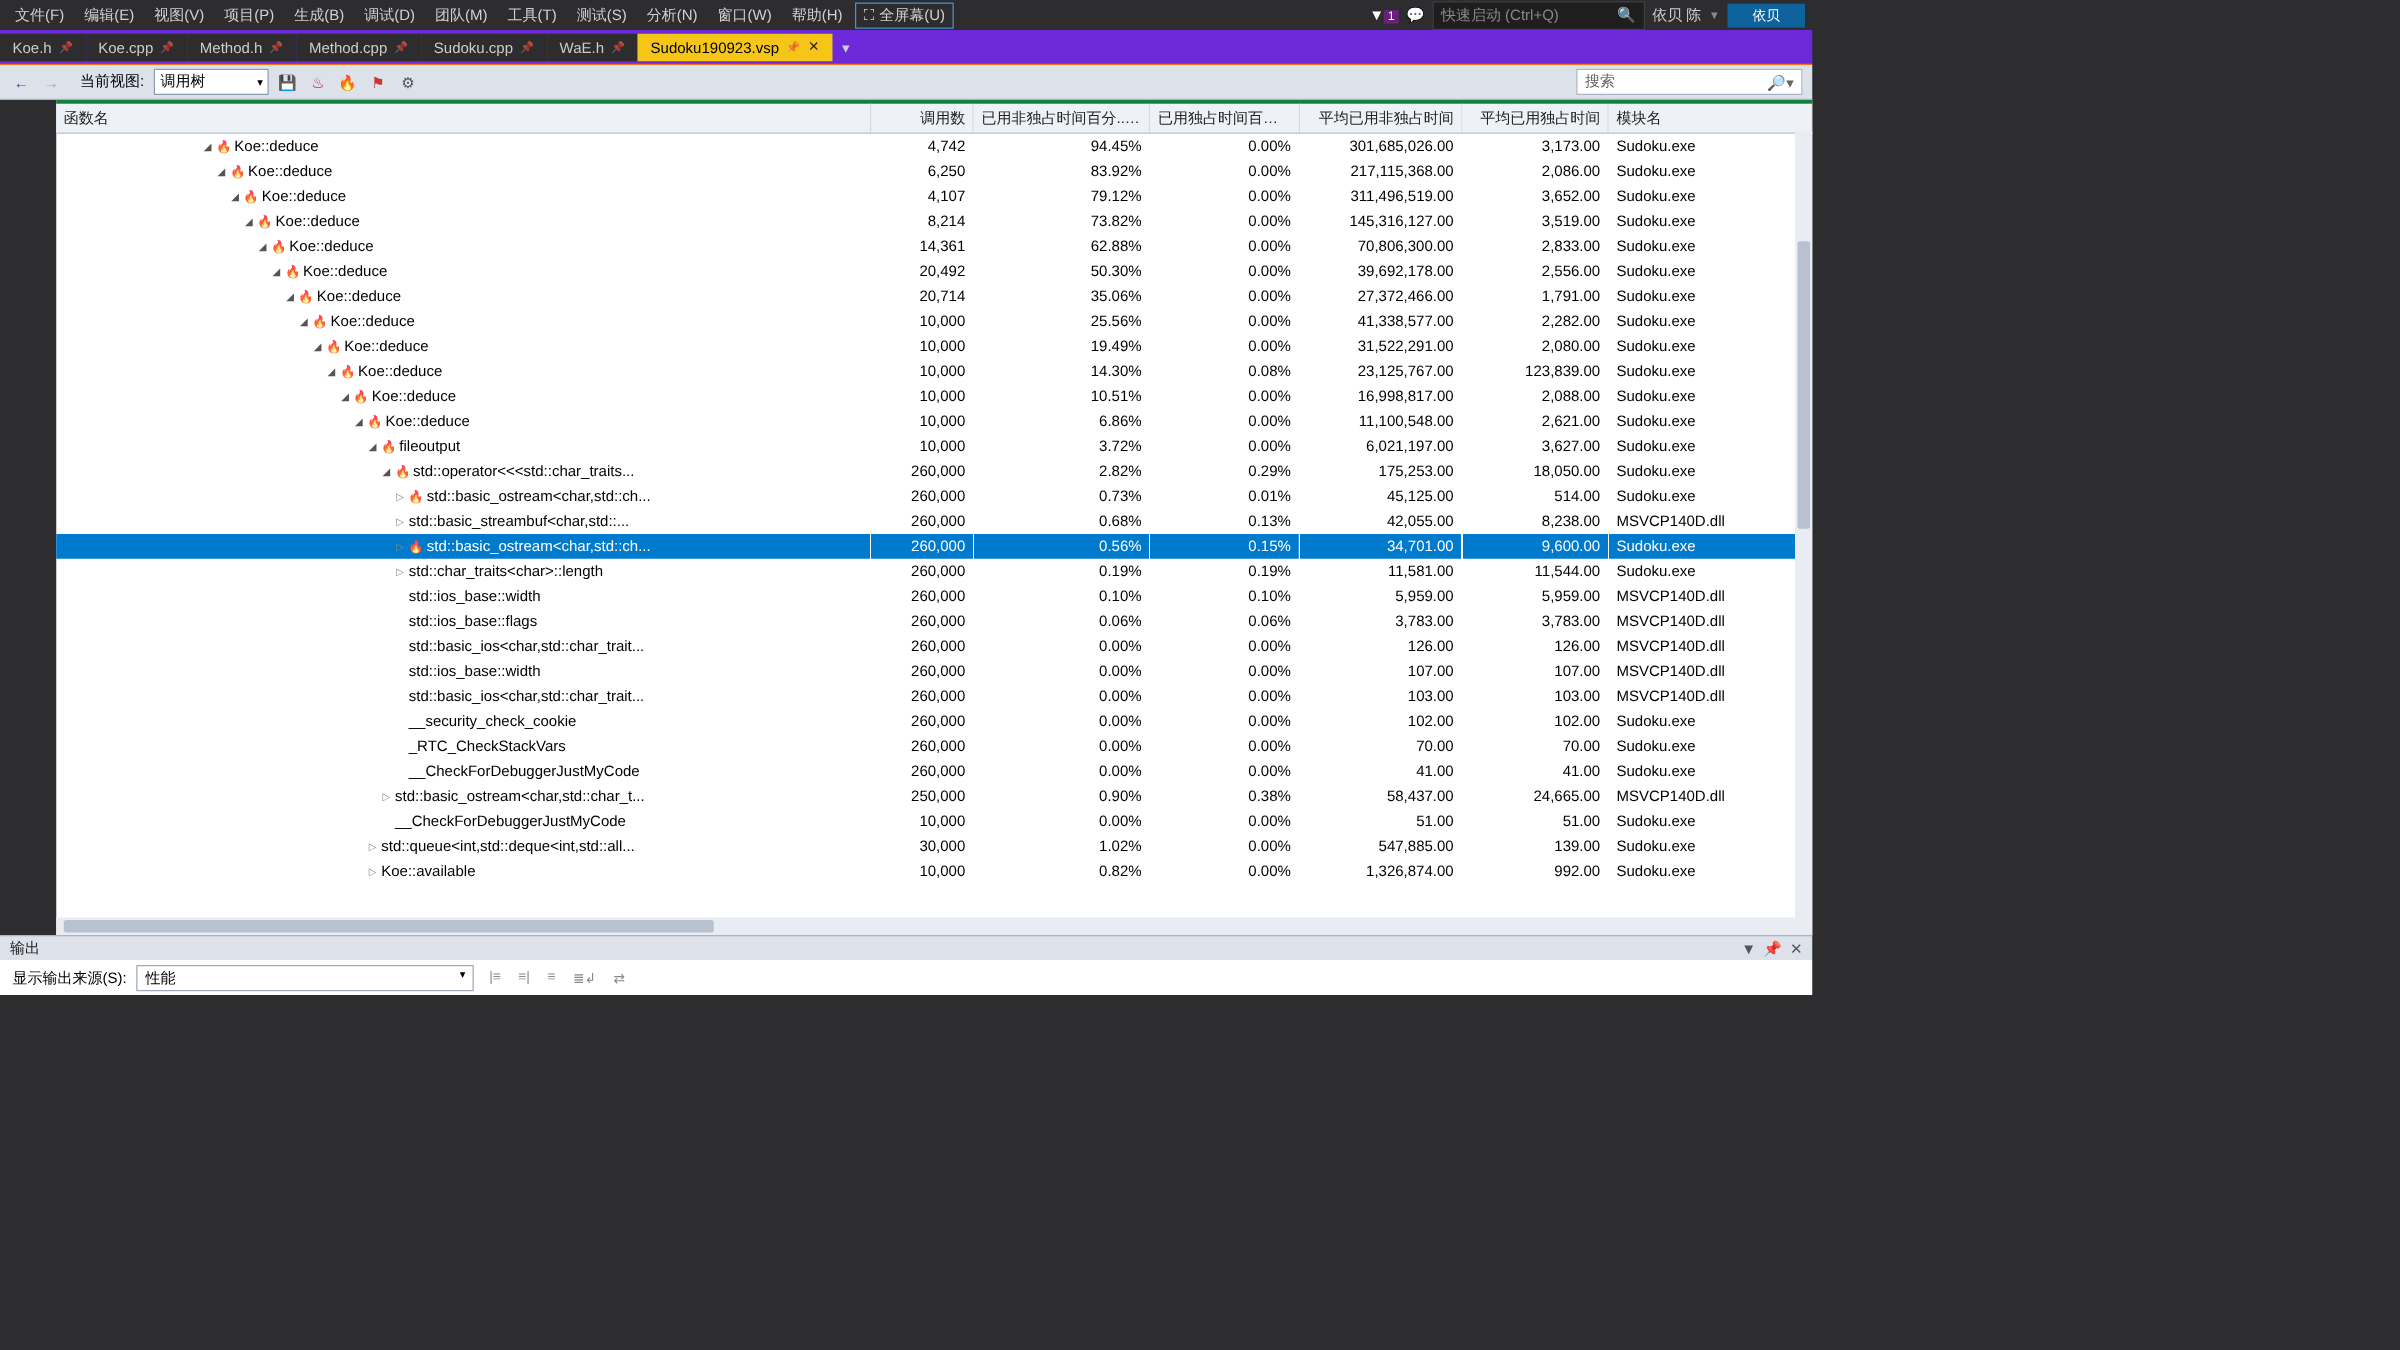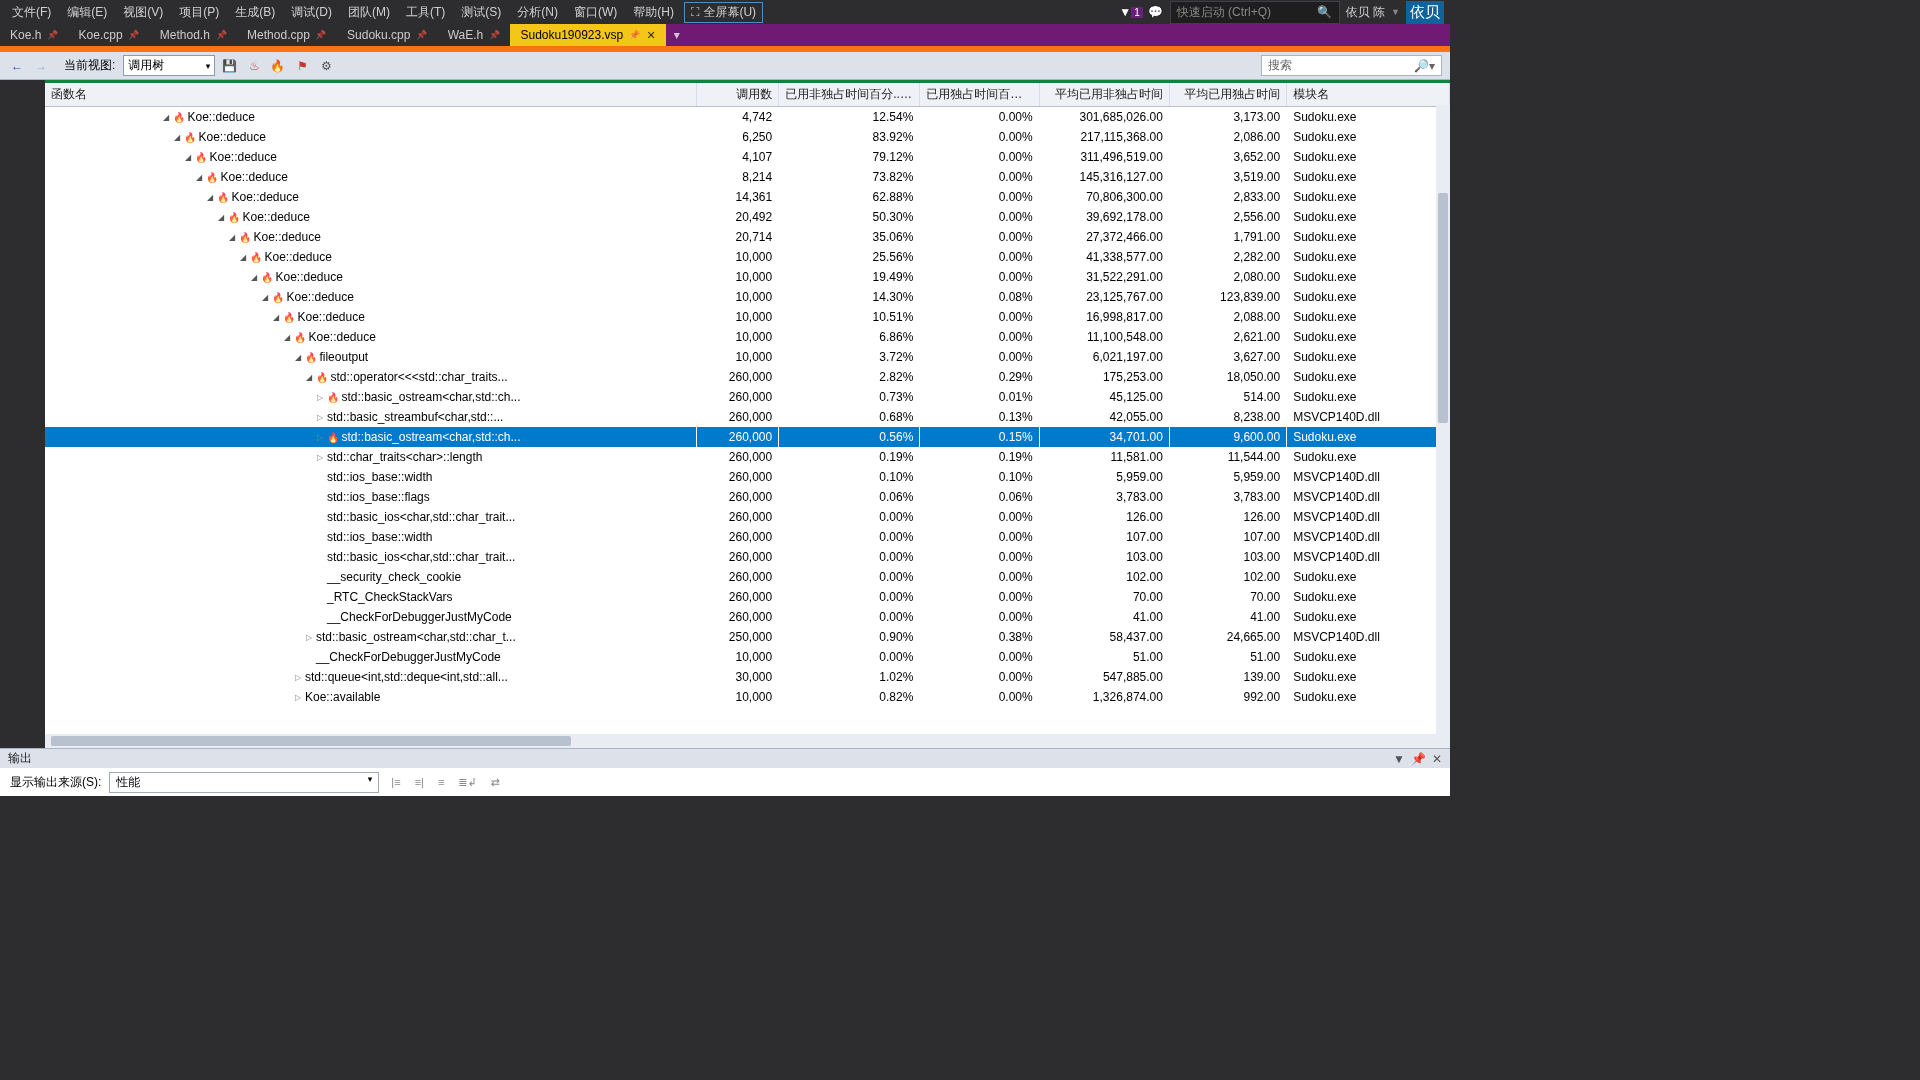--- a/index.html
+++ b/index.html
@@ -3,22 +3,22 @@
 <meta charset="utf-8">
 <style>
 * { margin:0; padding:0; box-sizing:border-box; font-family:"Microsoft YaHei","Segoe UI",sans-serif; font-size:12px; }
 body { background:#2d2d30; color:#000; overflow:hidden; width:1450px; height:816px; }
 .menubar { background:#2d2d30; color:#d0d0d0; height:24px; display:flex; align-items:center; padding:0 6px; gap:4px; }
 .menubar .mitem { padding:2px 6px; cursor:default; }
 .menubar .spacer { flex:1; }
 .fullscreen-btn { border:1px solid #4a90c2; padding:1px 6px; display:flex; align-items:center; gap:4px; font-size:11px; }
 .rtbox { display:flex; align-items:center; gap:6px; }
 .quickstart { background:#1e1e1e; border:1px solid #3f3f46; color:#888; padding:2px 6px; width:170px; display:flex; align-items:center; justify-content:space-between; }
-.usrbadge { background:#0e639c; color:#fff; padding:2px 4px; font-size:15px; }
-.tabs { background:#701a75; height:28px; display:flex; align-items:flex-end; border-bottom:6px solid #f97316; }
+.usrbadge { background:#0e639c; color:#fff; padding:2px 20px; font-size:11px; }
+.tabs { background:#6d28d9; height:28px; display:flex; align-items:center; border-bottom:1px solid #f97316; }
 .tab { padding:4px 10px; color:#ccc; display:flex; align-items:center; gap:6px; font-size:12px; background:#2d2d30; cursor:default; }
 .tab.active { background:#f5c518; color:#000; font-weight:400; }
 .tab.active .close-x { color:#000; }
 .pin { font-size:9px; opacity:.6; }
 .close-x { font-size:11px; opacity:.8; }
 .toolbar { background:#dce1ea; height:28px; display:flex; align-items:center; padding:0 8px; gap:6px; border-bottom:1px solid #a9b4c4; }
 .tb-btn { width:18px; height:18px; display:inline-flex; align-items:center; justify-content:center; font-size:12px; color:#1e50a2; cursor:default; }
 .tb-lbl { font-size:12px; margin:0 2px 0 8px; }
 .tb-sel { background:#fff; border:1px solid #8a9bb2; padding:1px 4px; width:92px; display:flex; align-items:center; justify-content:space-between; }
 .tb-spacer { flex:1; }
@@ -161,21 +161,21 @@
 <tbody id="grid-body">
         <tr>
           <td>
             <span class="namecell" style="padding-left: 110px;">
               <span class="exp open"></span>
               <span class="flame-r"></span>
               <span>Koe::deduce</span>
             </span>
           </td>
           <td class="num">4,742</td>
-          <td class="num">12.54%</td>
+          <td class="num">94.45%</td>
           <td class="num">0.00%</td>
           <td class="num">301,685,026.00</td>
           <td class="num">3,173.00</td>
           <td>Sudoku.exe</td>
         </tr>
         <tr>
           <td>
             <span class="namecell" style="padding-left: 121px;">
               <span class="exp open"></span>
               <span class="flame-r"></span>

